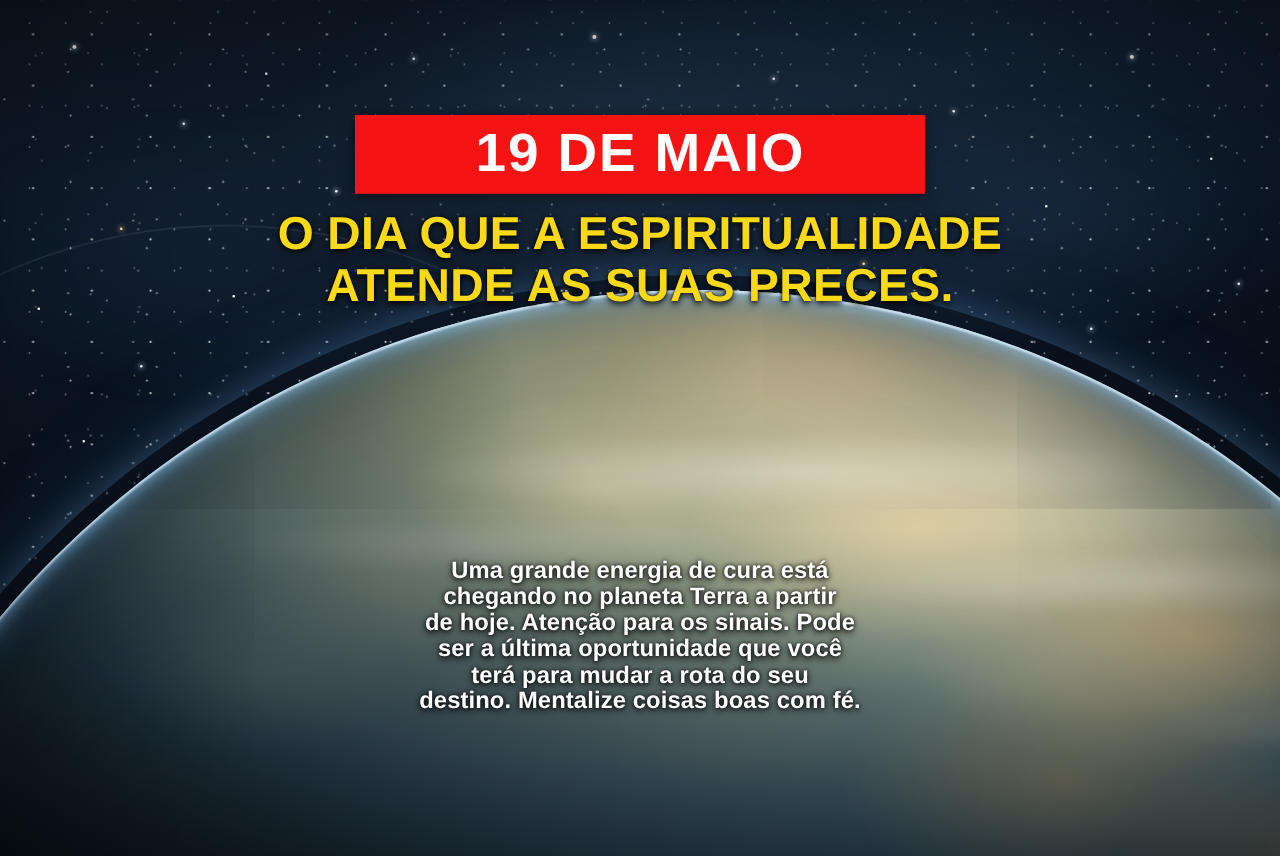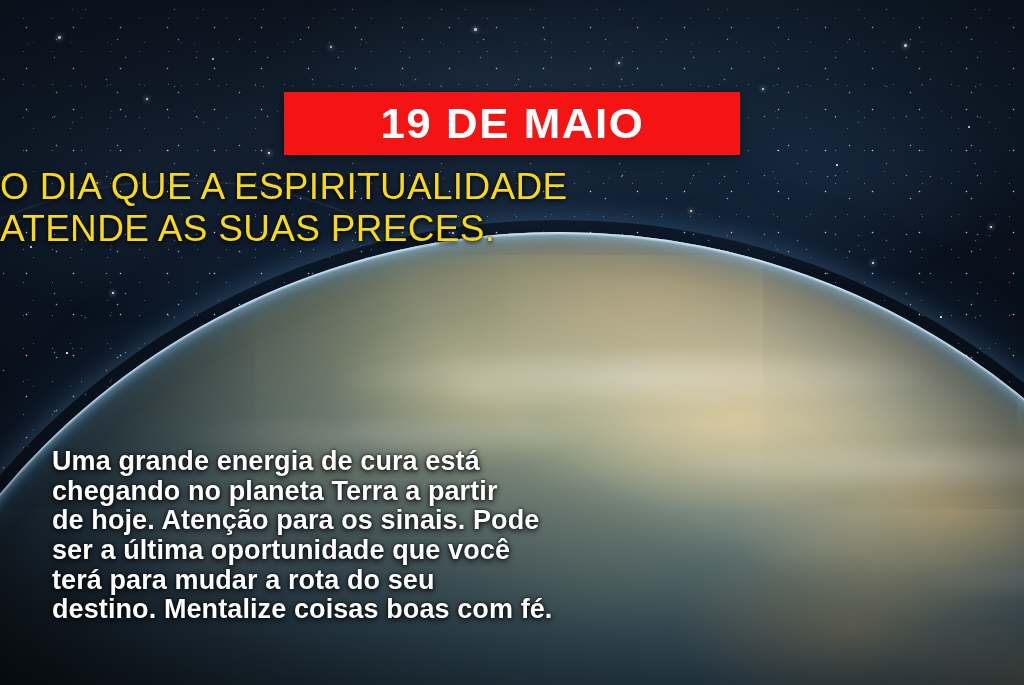--- a/index.html
+++ b/index.html
@@ -168,21 +168,21 @@
   .vignette {
     background:
       radial-gradient(ellipse 95% 80% at 50% 50%, rgba(0,0,0,0) 48%, rgba(0,0,0,0.38) 100%),
       linear-gradient(to bottom, rgba(0,0,0,0.18) 0%, rgba(0,0,0,0) 22%, rgba(0,0,0,0) 62%, rgba(0,0,0,0.30) 100%);
   }
 
   
   .content {
     position: absolute;
     inset: 0;
-    text-align: left;
+    text-align: center;
   }
 
   .date-banner {
     position: absolute;
     left: 50%;
     transform: translateX(-50%);
     top: 92px;
     width: 456px;
     height: 63px;
     background: #f51414;
@@ -201,39 +201,39 @@
     white-space: nowrap;
     transform: scaleX(1.02);
   }
 
   .headline {
     position: absolute;
     left: 0;
     right: 0;
     top: 166px;
     font-family: "Liberation Sans", sans-serif;
-    font-weight: normal;
+    font-weight: bold;
     font-size: 37px;
     line-height: 1.14;
     letter-spacing: 0.3px;
     color: #f7d917;
     text-shadow:
       0 2px 5px rgba(0,0,0,0.85),
       0 0 2px rgba(0,0,0,0.9);
     white-space: pre-line;
   }
 
   .body-copy {
     position: absolute;
     left: 0;
     right: 0;
     top: 447px;
     font-family: "Liberation Sans", sans-serif;
     font-weight: bold;
-    font-size: 27px;
+    font-size: 19px;
     line-height: 1.10;
     letter-spacing: 0.1px;
     color: #ffffff;
     text-shadow:
       0 2px 6px rgba(0,0,0,0.9),
       0 0 3px rgba(0,0,0,0.85);
     white-space: pre-line;
     padding: 0 52px;
   }
 

